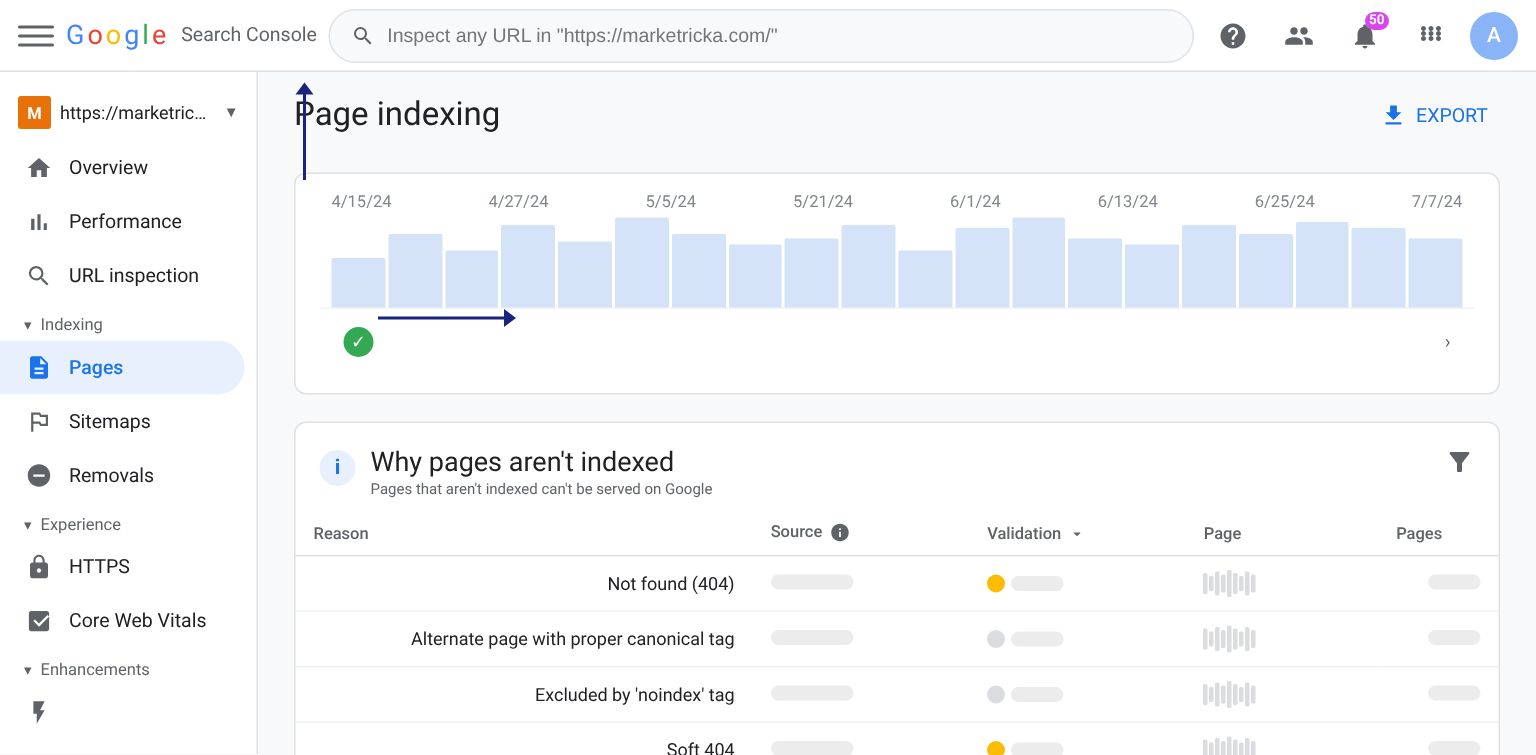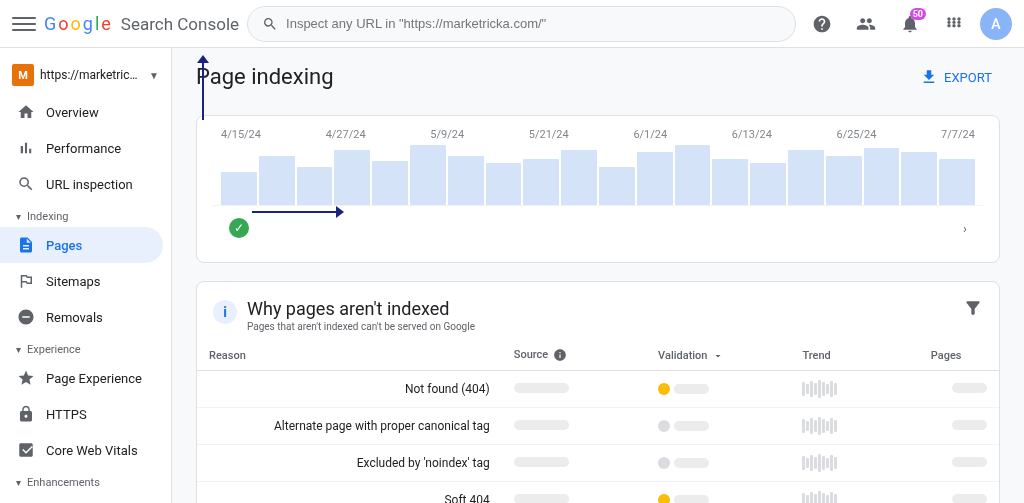--- a/index.html
+++ b/index.html
@@ -4,21 +4,21 @@
   <style>
     * { box-sizing: border-box; margin: 0; padding: 0; }
     body { font-family: 'Google Sans', Roboto, Arial, sans-serif; font-size: 13px; color: #202124; background: #f8f9fa; display: flex; flex-direction: column; height: 503px; overflow: hidden; }
 
     
     .top-nav { display: flex; align-items: center; height: 48px; background: #fff; border-bottom: 1px solid #e0e0e0; padding: 0 12px; gap: 8px; flex-shrink: 0; }
     .hamburger { width: 24px; height: 24px; display: flex; flex-direction: column; justify-content: center; gap: 4px; cursor: pointer; }
     .hamburger span { display: block; height: 2px; background: #5f6368; border-radius: 1px; }
     .google-logo { display: flex; align-items: center; gap: 2px; font-size: 18px; font-weight: 400; margin-right: 2px; }
     .g-blue { color: #4285F4; } .g-red { color: #EA4335; } .g-yellow { color: #FBBC05; } .g-green { color: #34A853; }
-    .app-title { color: #5f6368; font-size: 17px; font-weight: 400; }
+    .app-title { color: #5f6368; font-size: 13px; font-weight: 400; }
     .search-bar { flex: 1; max-width: 600px; height: 36px; border: 1px solid #dfe1e5; border-radius: 18px; display: flex; align-items: center; padding: 0 14px; gap: 8px; background: #f8f9fa; }
     .search-bar input { flex: 1; border: none; background: transparent; font-size: 13px; color: #202124; outline: none; }
     .nav-icons { margin-left: auto; display: flex; align-items: center; gap: 8px; }
     .nav-icon-btn { width: 36px; height: 36px; border-radius: 50%; display: flex; align-items: center; justify-content: center; cursor: pointer; color: #5f6368; position: relative; }
     .notification-badge { position: absolute; top: 2px; right: 2px; background: #d946ef; color: #fff; font-size: 9px; border-radius: 8px; padding: 1px 3px; min-width: 14px; text-align: center; font-weight: bold; }
     .avatar { width: 32px; height: 32px; border-radius: 50%; background: #8ab4f8; display: flex; align-items: center; justify-content: center; color: #fff; font-size: 14px; font-weight: 500; cursor: pointer; }
 
     
     .body-layout { display: flex; flex: 1; overflow: hidden; }
 
@@ -200,28 +200,20 @@
       <span>Removals</span>
     </div>
 
     <div class="sidebar-section-label">
       <span class="chevron">▾</span>
       <span>Experience</span>
     </div>
     <div class="sidebar-nav-item">
       <span class="icon">
         <svg width="18" height="18" viewBox="0 0 24 24" fill="#5f6368">
-            <path d="M12 17.27L18.18 21l-1.64-7.03L22 9.24l-7.19-.61L12 2 9.19 8.63 2 9.24l5.46 4.73L5.82 21z"></path>
-          </svg>
-      </span>
-      <span>Page Experience</span>
-    </div>
-    <div class="sidebar-nav-item">
-      <span class="icon">
-        <svg width="18" height="18" viewBox="0 0 24 24" fill="#5f6368">
             <path d="M18 8h-1V6c0-2.76-2.24-5-5-5S7 3.24 7 6v2H6c-1.1 0-2 .9-2 2v10c0 1.1.9 2 2 2h12c1.1 0 2-.9 2-2V10c0-1.1-.9-2-2-2zm-6 9c-1.1 0-2-.9-2-2s.9-2 2-2 2 .9 2 2-.9 2-2 2zm3.1-9H8.9V6c0-1.71 1.39-3.1 3.1-3.1 1.71 0 3.1 1.39 3.1 3.1v2z"></path>
           </svg>
       </span>
       <span>HTTPS</span>
     </div>
     <div class="sidebar-nav-item">
       <span class="icon">
         <svg width="18" height="18" viewBox="0 0 24 24" fill="#5f6368">
             <path d="M19 3H5c-1.1 0-2 .9-2 2v14c0 1.1.9 2 2 2h14c1.1 0 2-.9 2-2V5c0-1.1-.9-2-2-2zm-7 14l-5-5 1.41-1.41L12 14.17l7.59-7.59L21 8l-9 9z"></path>
           </svg>
@@ -260,21 +252,21 @@
             <path d="M19 9h-4V3H9v6H5l7 7 7-7zM5 18v2h14v-2H5z"></path>
           </svg>
         <span>EXPORT</span>
       </div>
     </div>
 
     <div class="card chart-card">
       <div class="chart-dates">
         <span class="chart-date">4/15/24</span>
         <span class="chart-date">4/27/24</span>
-        <span class="chart-date">5/9/24</span>
+        <span class="chart-date">5/5/24</span>
         <span class="chart-date">5/21/24</span>
         <span class="chart-date">6/1/24</span>
         <span class="chart-date">6/13/24</span>
         <span class="chart-date">6/25/24</span>
         <span class="chart-date">7/7/24</span>
       </div>
       <div class="chart-bars" id="chart-bars-container">
       <div class="chart-bar" style="height: 33px;"></div>
           <div class="chart-bar" style="height: 49.5px;"></div>
           <div class="chart-bar" style="height: 38.5px;"></div>
@@ -330,21 +322,21 @@
               <svg width="14" height="14" viewBox="0 0 24 24" fill="#5f6368" style="vertical-align:middle; margin-left:2px;">
                   <path d="M12 2C6.48 2 2 6.48 2 12s4.48 10 10 10 10-4.48 10-10S17.52 2 12 2zm1 15h-2v-6h2v6zm0-8h-2V7h2v2z"></path>
                 </svg>
             </th>
             <th class="col-validation">
               <span>Validation</span>
               <svg width="12" height="12" viewBox="0 0 24 24" fill="#5f6368" style="vertical-align:middle; margin-left:2px;">
                   <path d="M7 10l5 5 5-5z"></path>
                 </svg>
             </th>
-            <th class="col-trend">Trend</th>
+            <th class="col-trend">Page</th>
             <th class="col-pages">Pages</th>
           </tr>
         </thead>
         <tbody id="reasons-tbody">
         <tr>
     <td class="col-reason">Not found (404)</td>
     <td class="col-source"><span class="blurred-pill "></span></td>
     <td class="col-validation">
       <div class="status-dot-row">
         <div class="status-dot dot-orange"></div>

